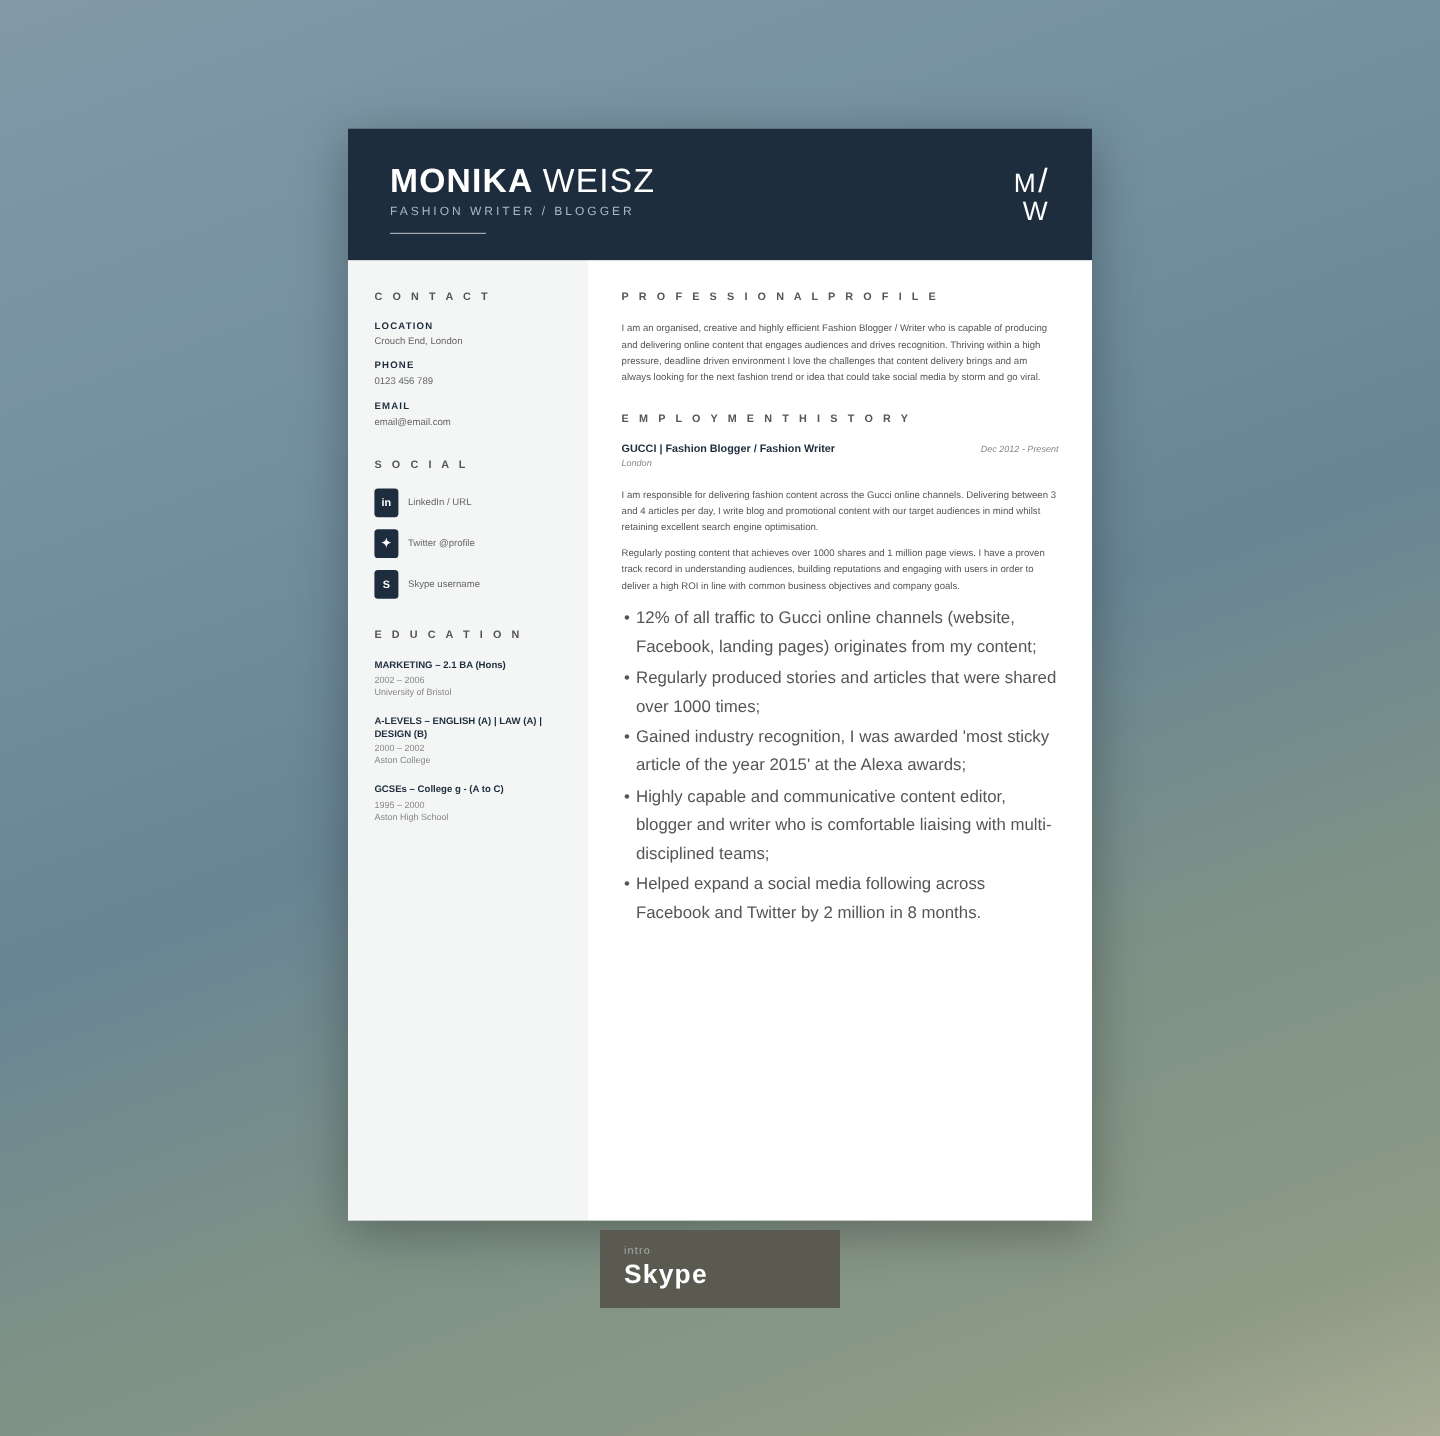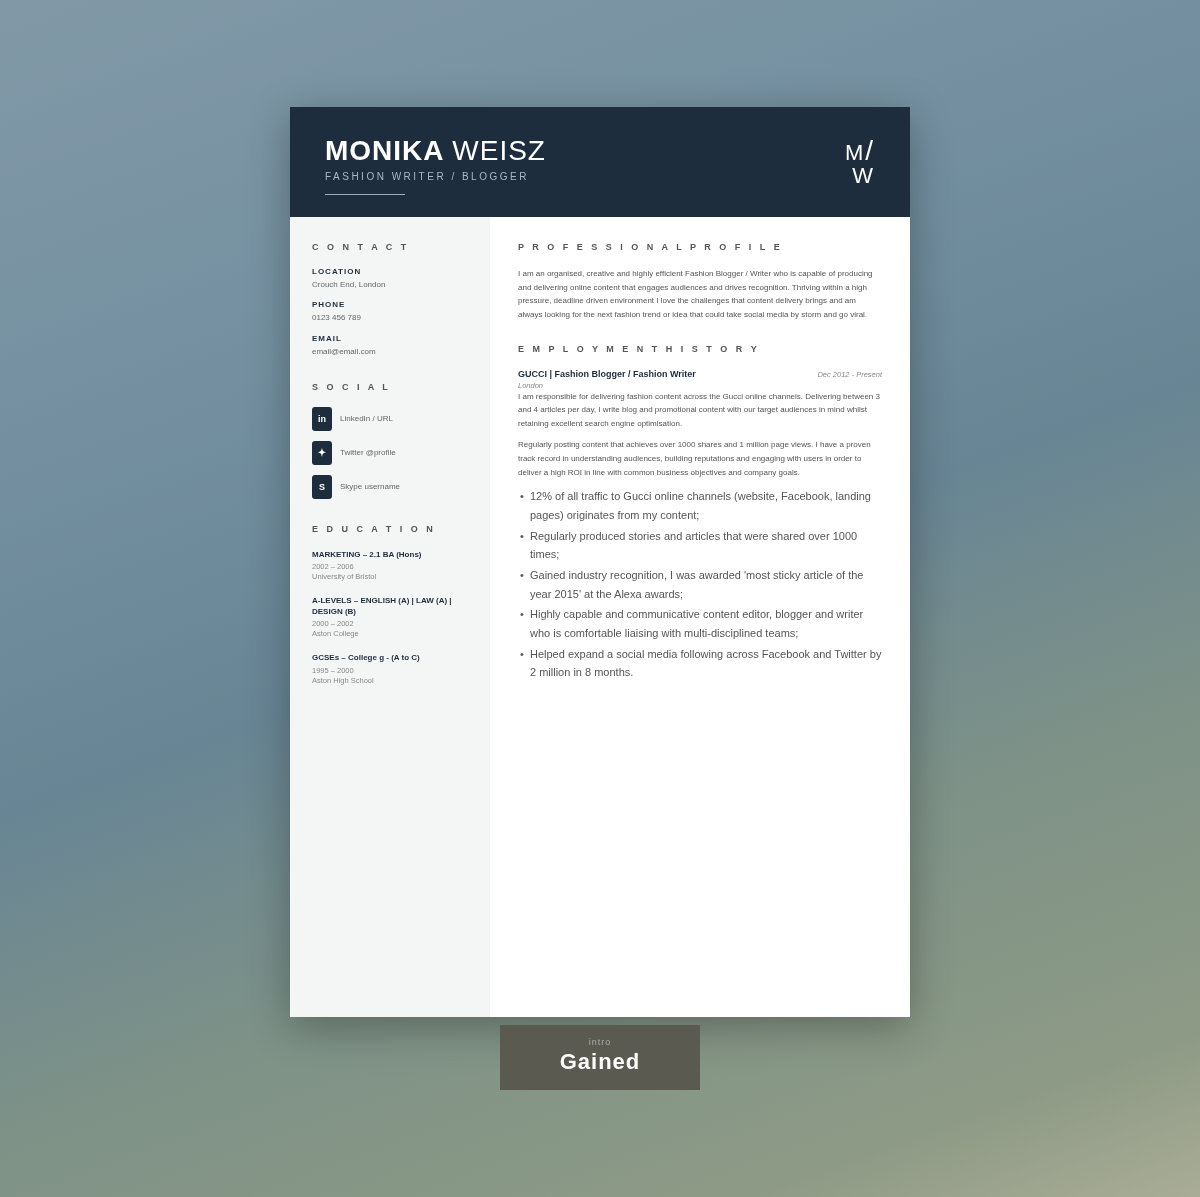--- a/index.html
+++ b/index.html
@@ -187,52 +187,52 @@
     }
     .job-date {
       font-size: 7.5px;
       color: #888;
       font-style: italic;
     }
     .job-location {
       font-size: 7.5px;
       color: #888;
       font-style: italic;
-      margin-bottom: 0;
+      margin-bottom: 16px;
     }
     .job-desc {
       font-size: 8px;
       color: #555;
       line-height: 1.7;
       margin-bottom: 8px;
     }
     .job-bullets {
       list-style: none;
       padding: 0;
     }
     .job-bullets li {
-      font-size: 11px;
+      font-size: 14px;
       color: #555;
       line-height: 1.7;
       padding-left: 12px;
       position: relative;
       margin-bottom: 2px;
     }
     .job-bullets li::before {
       content: '•';
       position: absolute;
       left: 2px;
       color: #555;
     }
     .branding-bar {
       width: 200px;
       background: #5a5a50;
       padding: 12px 20px 15px;
       margin-top: 8px;
-      text-align: center;
+      text-align: left;
     }
     .branding-intro {
       color: #aaa;
       font-size: 9px;
       letter-spacing: 1px;
       margin-bottom: 2px;
     }
     .branding-name {
       color: #fff;
       font-size: 22px;
@@ -334,15 +334,15 @@
             <li>Highly capable and communicative content editor, blogger and writer  who is comfortable liaising with multi-disciplined teams;</li>
             <li>Helped expand a social media following across Facebook and Twitter by 2 million in 8 months.</li>
           </ul>
         </div>
       </div>
     </div>
   </div>
 
   <div class="branding-bar">
     <div class="branding-intro">intro</div>
-    <div class="branding-name">Gained</div>
+    <div class="branding-name">Skype</div>
   </div>
 </div>
 
 </body></html>

